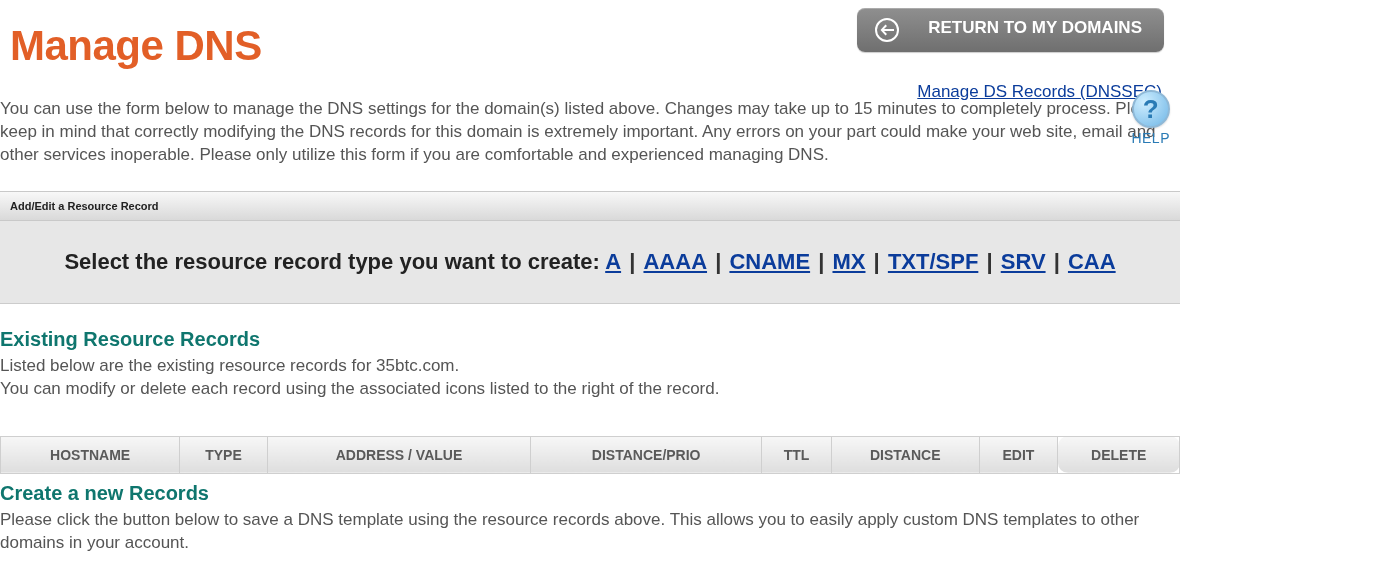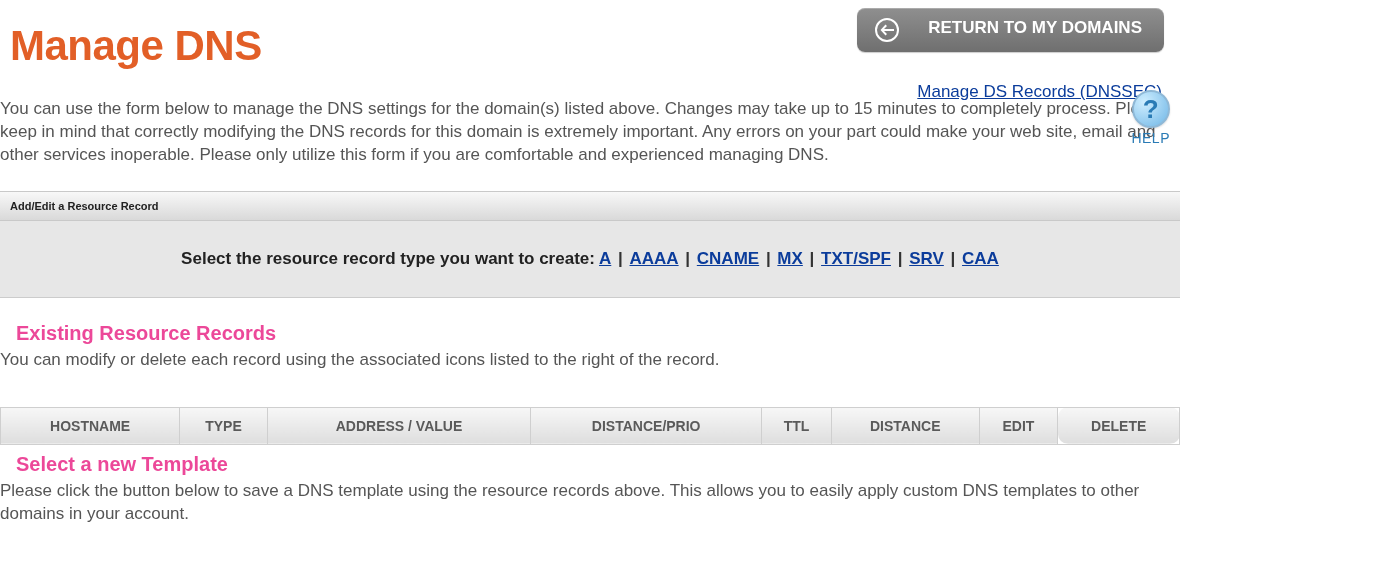--- a/index.html
+++ b/index.html
@@ -81,32 +81,32 @@
     border-bottom: 1px solid #c9c9c9;
     padding: 8px 10px;
     font-weight: bold;
     font-size: 11px;
     color: #222;
   }
   .type-select-row {
     background: #e7e7e7;
     text-align: center;
     padding: 28px 10px;
-    font-size: 17px;
+    font-size: 22px;
     border-bottom: 1px solid #ccc;
   }
   .type-select-row .lead { font-weight: bold; color: #222; }
   .type-link { color: #0b3c9b; text-decoration: underline; font-weight: bold; cursor: pointer; }
   .sep { color: #333; font-weight: bold; padding: 0 2px; }
 
   .blue-heading {
-    color: #ec4899;
+    color: #0f766e;
     font-weight: bold;
     font-size: 20px;
-    margin: 24px 0 4px 16px;
+    margin: 24px 0 4px 0;
   }
   .body-text {
     color: #555; font-size: 17px; line-height: 1.35;
   }
 
   
   .records-table {
     width: 100%;
     border-collapse: collapse;
     margin-top: 35px;
@@ -170,33 +170,34 @@
     <a class="type-link">A</a><span class="sep"> | </span>
     <a class="type-link">AAAA</a><span class="sep"> | </span>
     <a class="type-link">CNAME</a><span class="sep"> | </span>
     <a class="type-link">MX</a><span class="sep"> | </span>
     <a class="type-link">TXT/SPF</a><span class="sep"> | </span>
     <a class="type-link">SRV</a><span class="sep"> | </span>
     <a class="type-link">CAA</a>
   </div>
 
   <div class="blue-heading">Existing Resource Records</div>
+  <div class="body-text">Listed below are the existing resource records for 35btc.com.</div>
   <div class="body-text">You can modify or delete each record using the associated icons listed to the right of the record.</div>
 
   <table class="records-table">
     <thead>
       <tr>
         <th class="col-hostname">HOSTNAME</th>
         <th class="col-type">TYPE</th>
         <th class="col-value">ADDRESS / VALUE</th>
         <th class="col-dist">DISTANCE/PRIO</th>
         <th class="col-ttl">TTL</th>
         <th class="col-service">DISTANCE</th>
         <th class="col-edit">EDIT</th>
         <th class="col-delete">DELETE</th>
       </tr>
     </thead>
   </table>
 
-  <div class="blue-heading mt8">Select a new Template</div>
+  <div class="blue-heading mt8">Create a new Records</div>
   <div class="body-text">Please click the button below to save a DNS template using the resource records above. This allows you to easily apply custom DNS templates to other domains in your account.</div>
 
 </div>
 
 </body></html>

